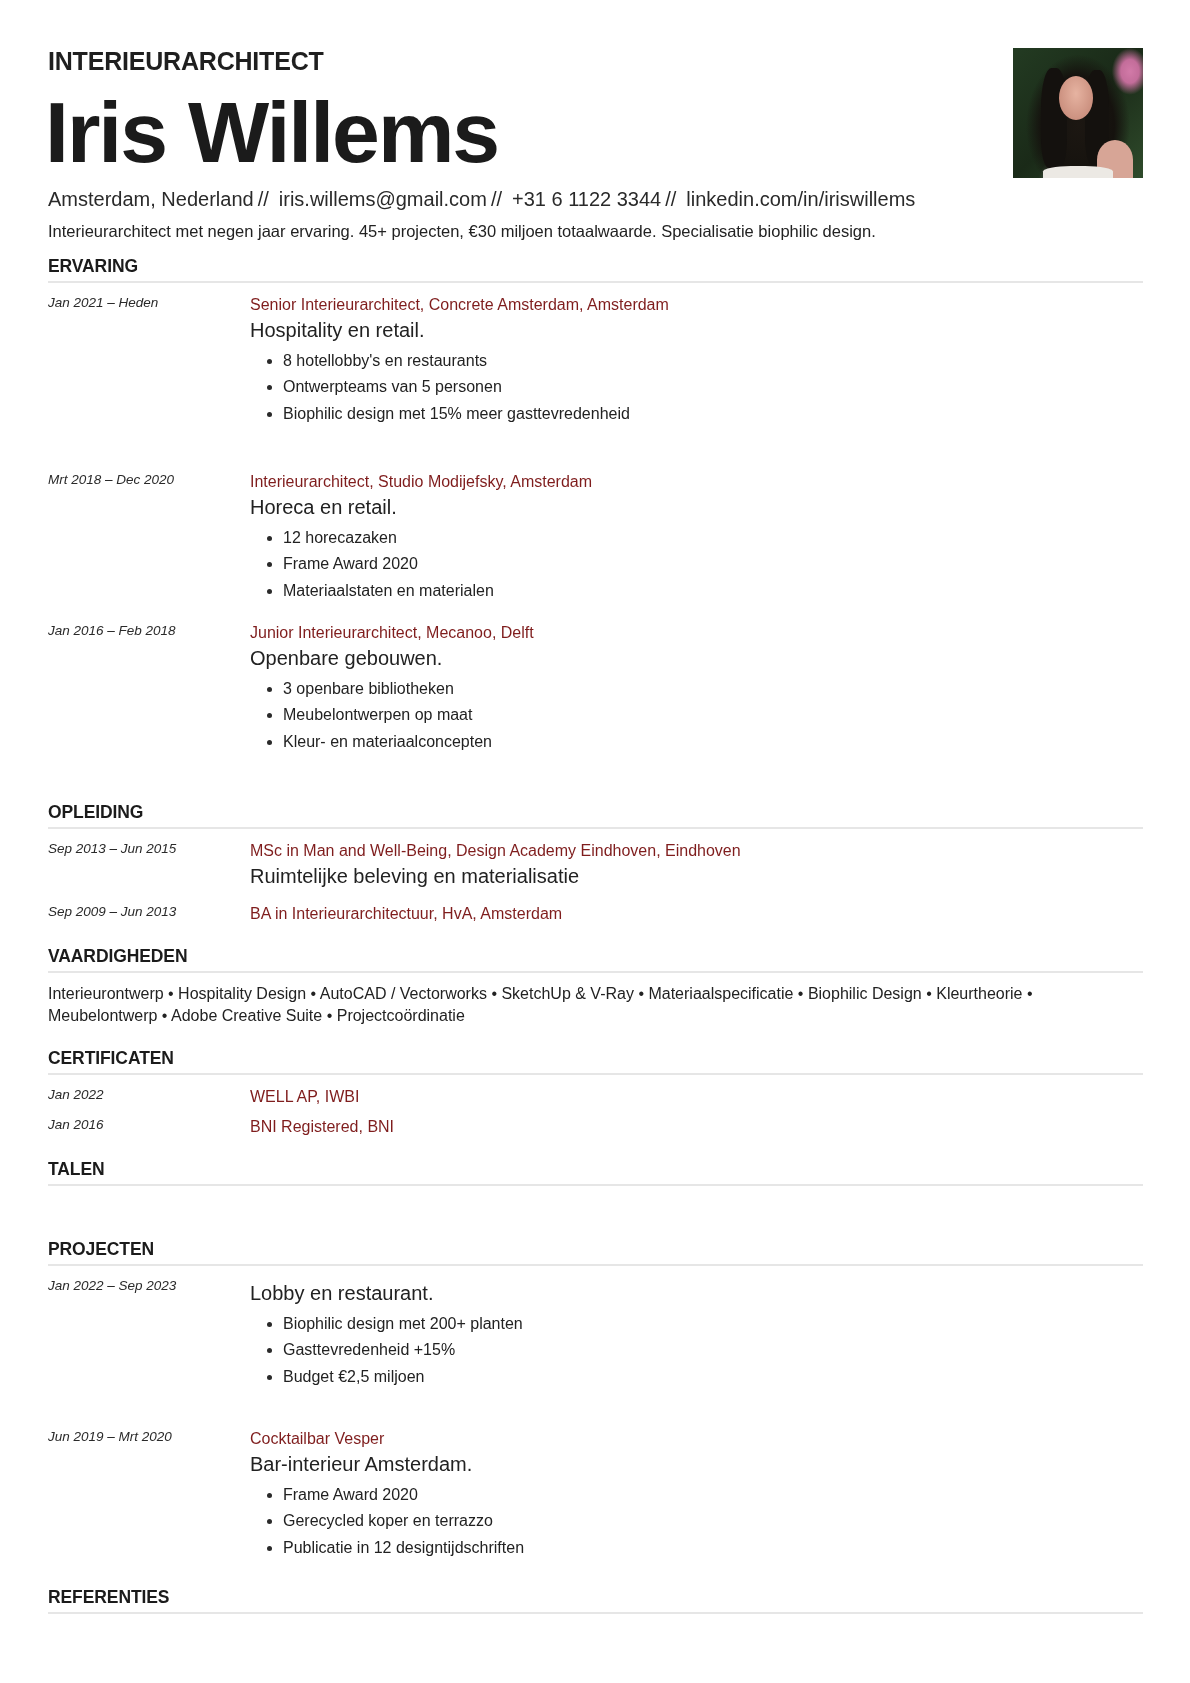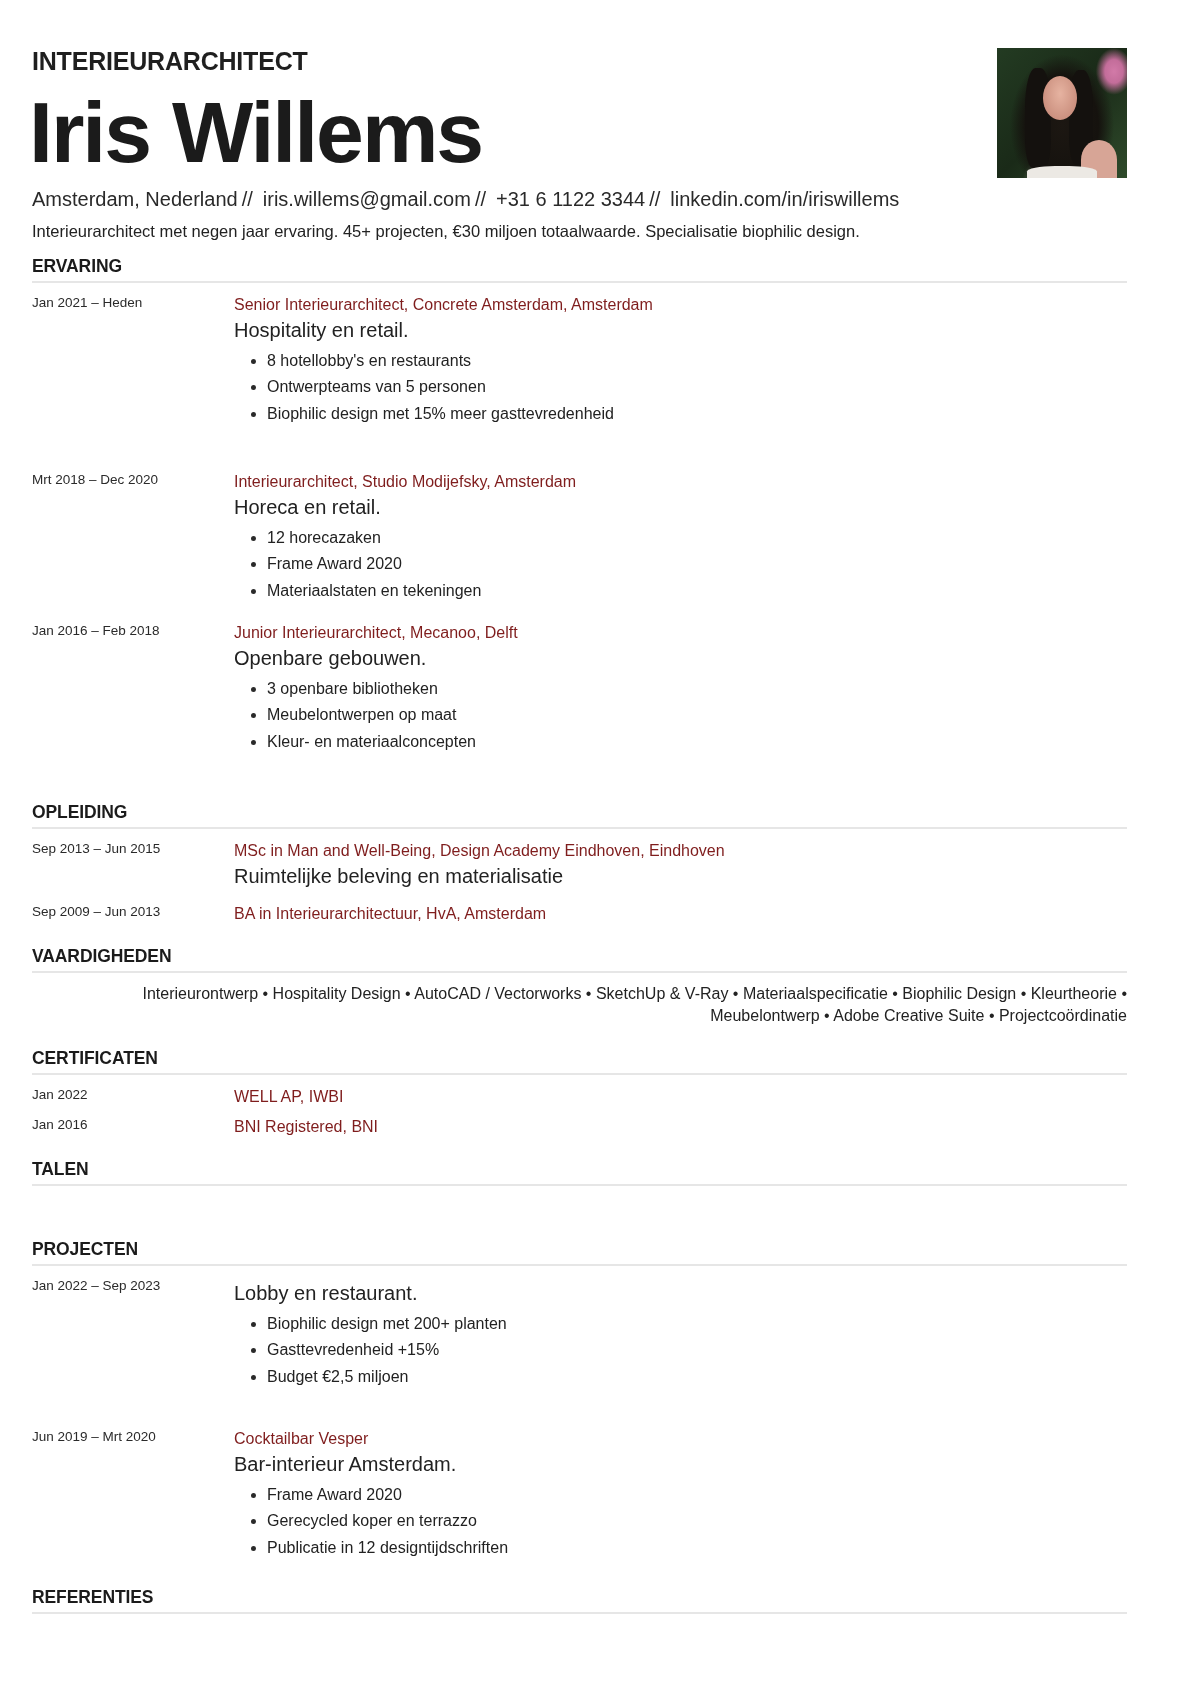--- a/index.html
+++ b/index.html
@@ -3,21 +3,21 @@
 <meta charset="utf-8">
 <style>
   * { box-sizing: border-box; margin: 0; padding: 0; }
   html, body { width: 1190px; height: 1683px; background: #ffffff; }
   body {
     font-family: "Liberation Sans", "DejaVu Sans", sans-serif;
     color: #1f1f1f;
     position: relative;
     overflow: hidden;
   }
-  .page { position: absolute; left: 32px; top: 0; width: 1095px; }
+  .page { position: absolute; left: 48px; top: 0; width: 1095px; }
 
   .header { position: relative; height: 250px; }
   .job-title {
     position: absolute; top: 47px; left: 0;
     font-size: 25px; font-weight: bold; letter-spacing: -0.2px; color: #1f1f1f;
   }
   .name {
     position: absolute; top: 82px; left: -3px;
     font-size: 86px; font-weight: bold; letter-spacing: -2px; color: #1b1b1b; line-height: 100px;
   }
@@ -61,31 +61,31 @@
 
   .section { position: absolute; left: 0; width: 1095px; }
   .section-title {
     font-size: 17.5px; font-weight: bold; color: #1b1b1b; letter-spacing: -0.1px;
     height: 26px; line-height: 22px;
   }
   .divider { height: 2px; background: #e6e6e6; width: 1095px; }
 
   .entry { position: absolute; left: 0; width: 1095px; }
   .entry .date {
-    position: absolute; left: 0; top: 0; font-size: 13.5px; color: #2a2a2a;
+    position: absolute; left: 0; top: 0; font-size: 13.5px; font-style: italic; color: #2a2a2a;
   }
   .entry .body { position: absolute; left: 202px; top: 0; width: 880px; }
   .entry .headline { font-size: 16px; color: #7f1d1d; line-height: 20px; }
   .entry .desc { font-size: 20px; color: #222; line-height: 20px; margin-top: 5px; }
   .entry ul { list-style: none; margin-top: 11px; padding-left: 17px; }
   .entry li { font-size: 16px; line-height: 20px; margin-bottom: 6.3px; position: relative; padding-left: 16px; color: #222; }
   .entry li::before {
     content: ""; position: absolute; left: 0; top: 8px; width: 5px; height: 5px; border-radius: 50%; background: #2a2a2a;
   }
-  .inline-text { font-size: 16px; color: #222; line-height: 22px; text-align: right; }
+  .inline-text { font-size: 16px; color: #222; line-height: 22px; }
 </style>
 </head>
 <body>
 
 <div class="page">
 
   <div class="header">
     <div class="job-title">INTERIEURARCHITECT</div>
     <div class="name">Iris Willems</div>
     <div class="photo">
@@ -118,21 +118,21 @@
   </div>
 
   <div class="entry" style="top:472px;">
     <div class="date">Mrt 2018 – Dec 2020</div>
     <div class="body">
       <div class="headline"><b>Interieurarchitect</b><span>, Studio Modijefsky, Amsterdam</span></div>
       <div class="desc">Horeca en retail.</div>
       <ul>
         <li><b>12 horecazaken</b><span></span></li>
         <li><b>Frame Award 2020</b><span></span></li>
-        <li><b>Materiaalstaten en tekeningen</b><span></span></li>
+        <li><b>Materiaalstaten en materialen</b><span></span></li>
       </ul>
     </div>
   </div>
 
   <div class="entry" style="top:623px;">
     <div class="date">Jan 2016 – Feb 2018</div>
     <div class="body">
       <div class="headline"><b>Junior Interieurarchitect</b><span>, Mecanoo, Delft</span></div>
       <div class="desc">Openbare gebouwen.</div>
       <ul>

